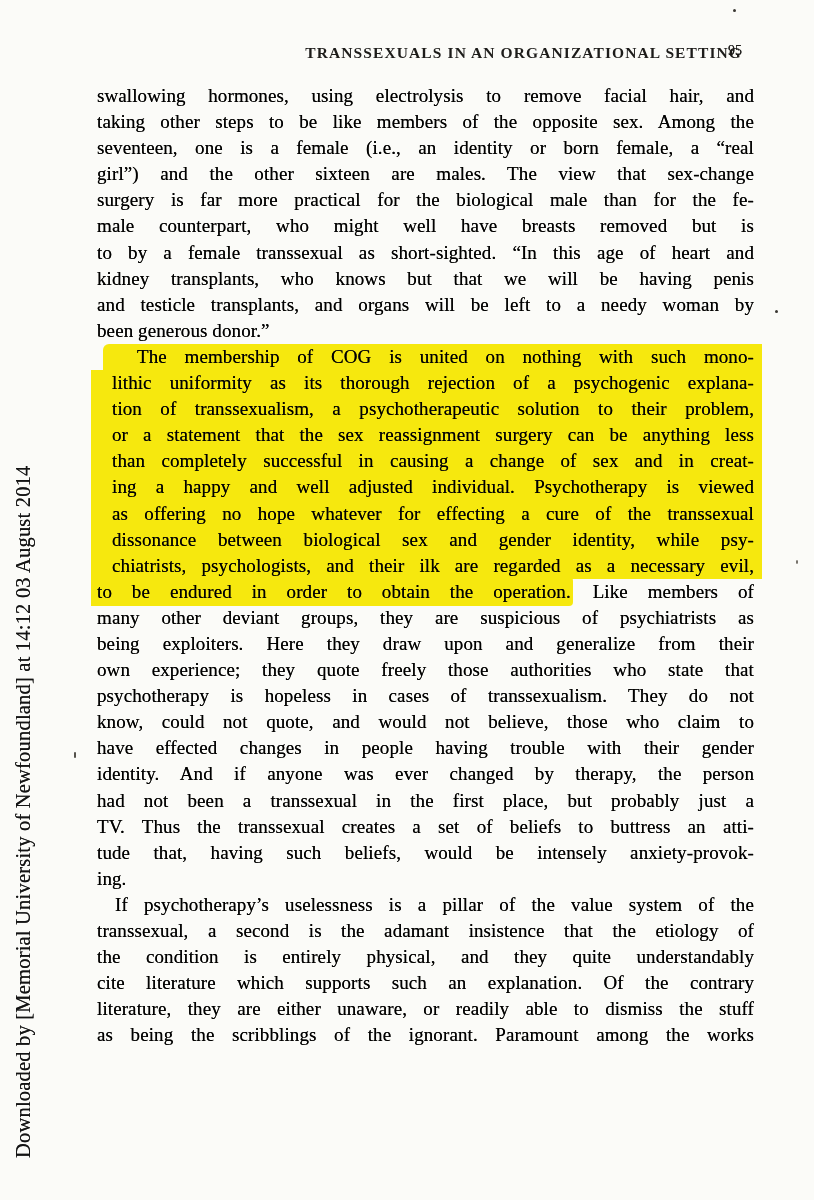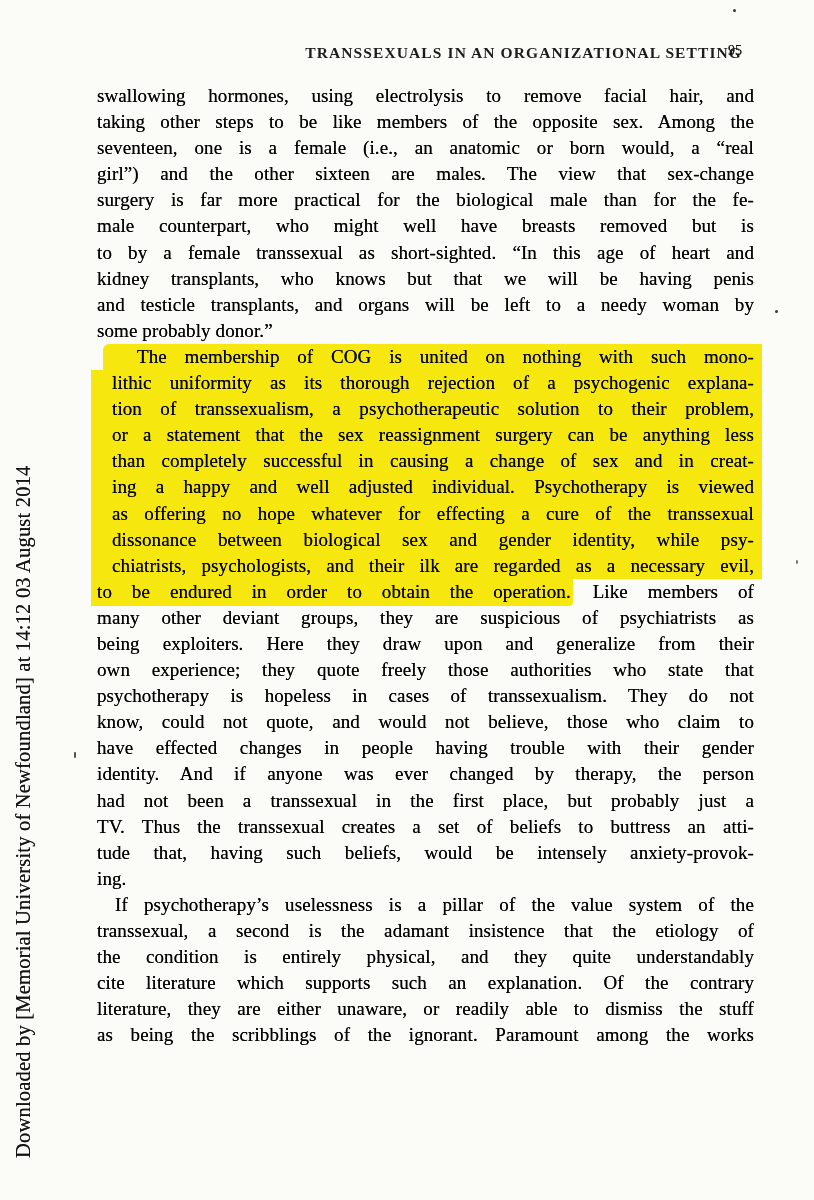--- a/index.html
+++ b/index.html
@@ -100,28 +100,28 @@
   <div class="watermark">Downloaded by [Memorial University of Newfoundland] at 14:12 03 August 2014</div>
 
   <div class="header">
     <div class="title">TRANSSEXUALS IN AN ORGANIZATIONAL SETTING</div>
     <div class="pagenum">95</div>
   </div>
 
   <div class="text-col">
       <div class="line">swallowing hormones, using electrolysis to remove facial hair, and</div>
       <div class="line">taking other steps to be like members of the opposite sex. Among the</div>
-      <div class="line">seventeen, one is a female (i.e., an anatomic or born would, a “real</div>
+      <div class="line">seventeen, one is a female (i.e., an identity or born female, a “real</div>
       <div class="line">girl”) and the other sixteen are males. The view that sex-change</div>
       <div class="line">surgery is far more practical for the biological male than for the fe-</div>
       <div class="line">male counterpart, who might well have breasts removed but is</div>
       <div class="line">to by a female transsexual as short-sighted. “In this age of heart and</div>
       <div class="line">kidney transplants, who knows but that we will be having penis</div>
       <div class="line">and testicle transplants, and organs will be left to a needy woman by</div>
-      <div class="line end">some probably donor.”</div>
+      <div class="line end">been generous donor.”</div>
       <div class="line hl first-hl indent">The membership of COG is united on nothing with such mono-</div>
       <div class="line hl">lithic uniformity as its thorough rejection of a psychogenic explana-</div>
       <div class="line hl">tion of transsexualism, a psychotherapeutic solution to their problem,</div>
       <div class="line hl">or a statement that the sex reassignment surgery can be anything less</div>
       <div class="line hl">than completely successful in causing a change of sex and in creat-</div>
       <div class="line hl">ing a happy and well adjusted individual. Psychotherapy is viewed</div>
       <div class="line hl">as offering no hope whatever for effecting a cure of the transsexual</div>
       <div class="line hl">dissonance between biological sex and gender identity, while psy-</div>
       <div class="line hl">chiatrists, psychologists, and their ilk are regarded as a necessary evil,</div>
       <div class="line"><span class="seg-hl">to be endured in order to obtain the operation.</span><span> Like members of</span></div>

